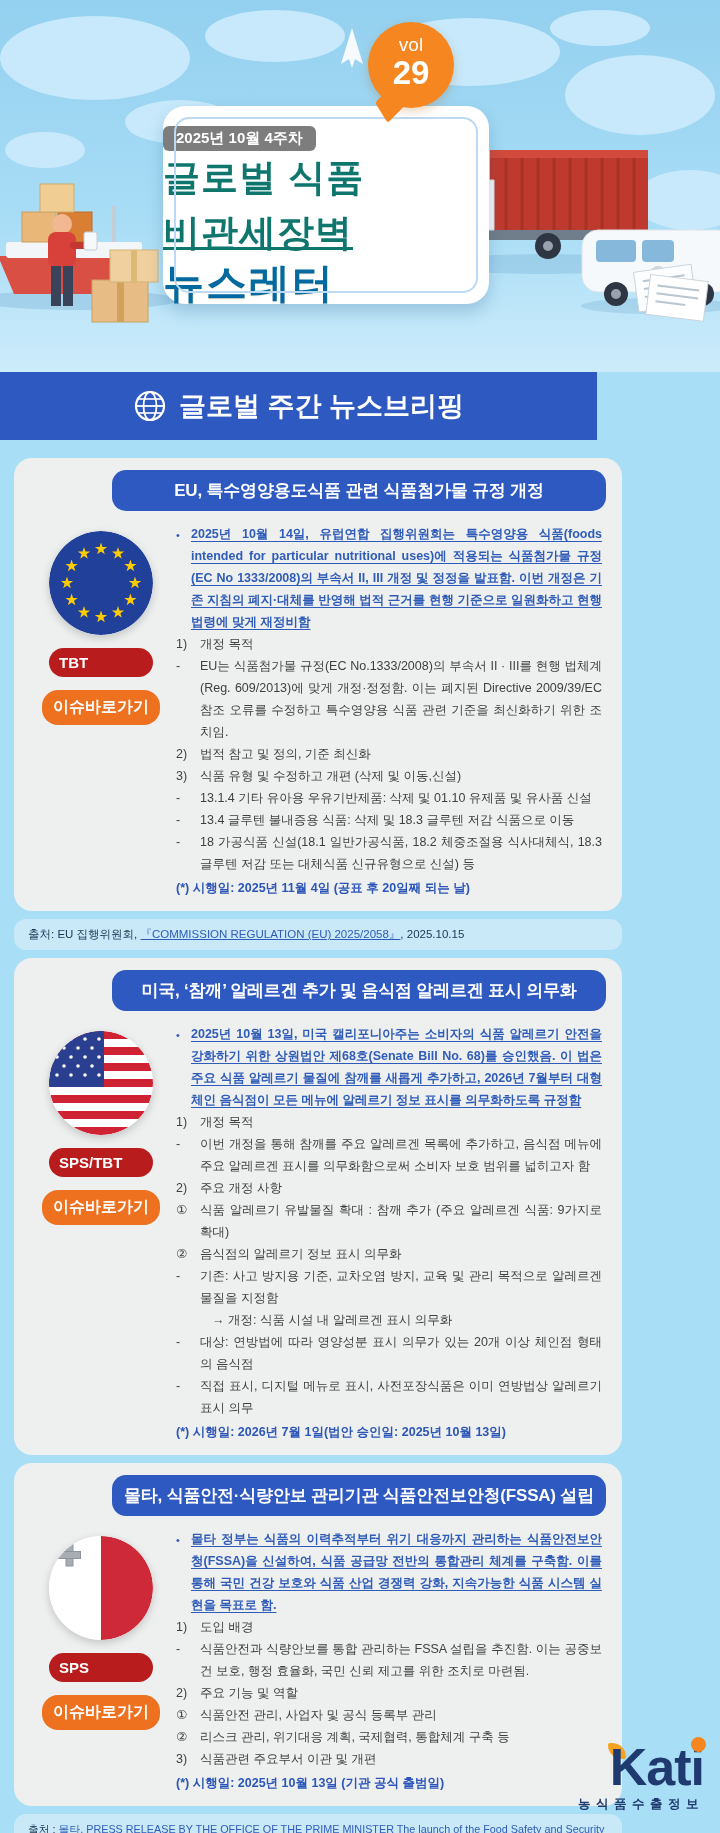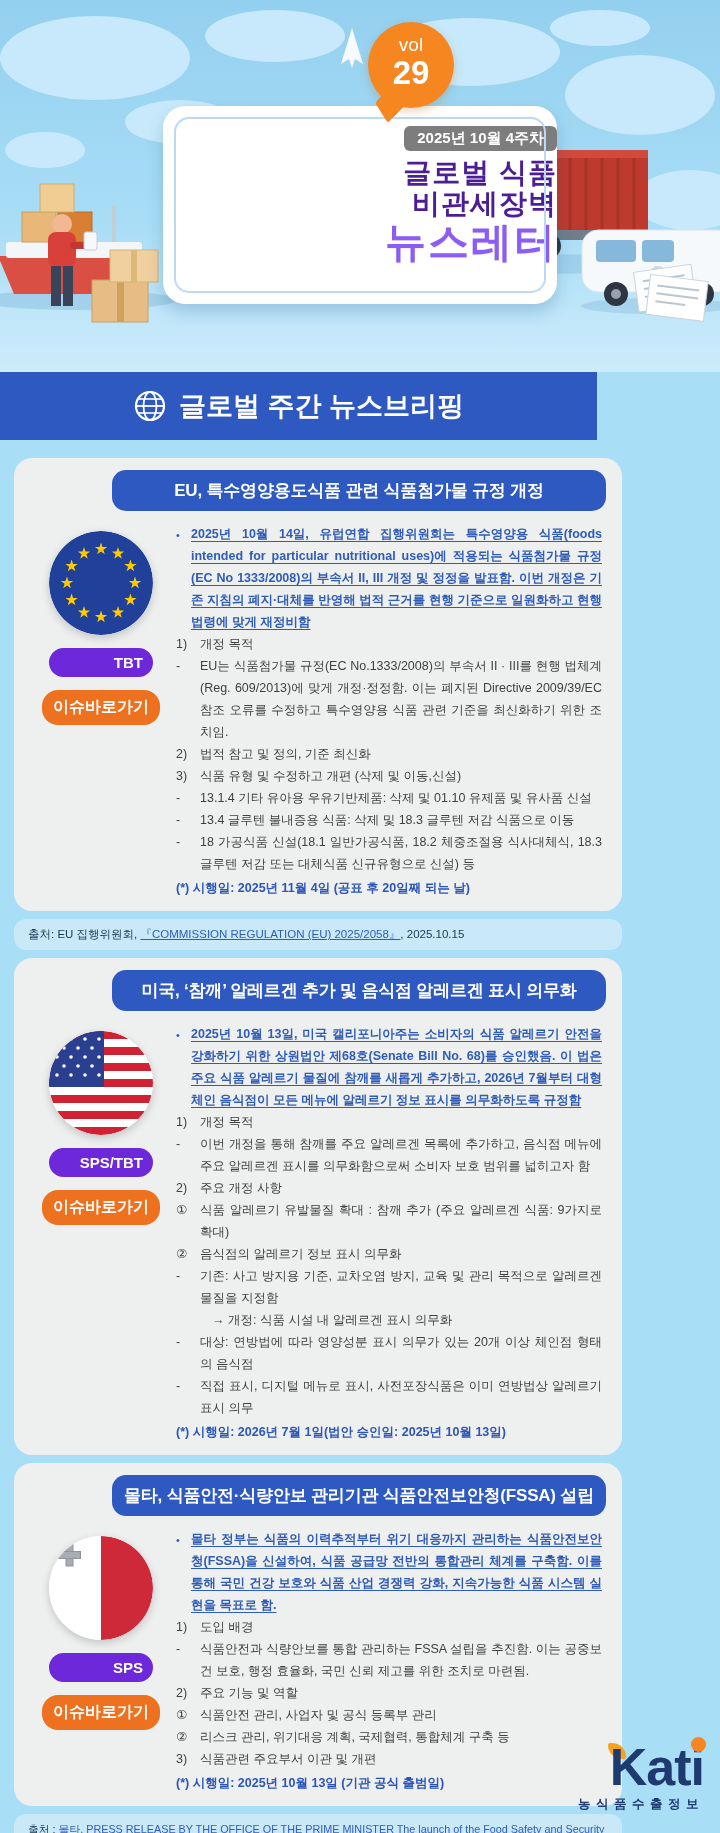--- a/index.html
+++ b/index.html
@@ -2,27 +2,27 @@
 <html><head>
 <meta charset="utf-8">
 <style>
   html,body{margin:0;padding:0;background:#dfeef7;}
   .page{position:relative;width:720px;height:1833px;margin:0 auto;overflow:hidden;
         background:#a8def6;font-family:"Liberation Sans","DejaVu Sans",sans-serif;}
 
   
   .hero{position:absolute;top:0;left:0;width:720px;height:372px;overflow:hidden;}
   .hero svg{position:absolute;top:0;left:0;}
-  .hero-card{position:absolute;left:163px;top:106px;width:394px;height:198px;background:#ffffff;
-             border-radius:22px;box-shadow:0 8px 16px rgba(25,80,130,.22);text-align:right;}
+  .hero-card{position:absolute;left:163px;top:106px;width:326px;height:198px;background:#ffffff;
+             border-radius:22px;box-shadow:0 8px 16px rgba(25,80,130,.22);text-align:left;}
   .hero-card-border{position:absolute;inset:11px;border:2px solid #bcd9f4;border-radius:15px;pointer-events:none;}
   .date-badge{display:inline-block;margin-top:20px;background:#7d7d7d;color:#fff;font-size:15px;
               font-weight:600;padding:3px 13px;border-radius:6px;letter-spacing:0;}
-  .hero-title{font-size:28px;font-weight:800;color:#4c1d95;line-height:1.12;margin-top:6px;letter-spacing:1px;}
-  .hero-title-yellow{font-size:41px;font-weight:800;color:#8b5cf6;line-height:1.05;margin-top:1px;letter-spacing:2px;
+  .hero-title{font-size:37px;font-weight:800;color:#0f766e;line-height:1.12;margin-top:6px;letter-spacing:1px;}
+  .hero-title-yellow{font-size:41px;font-weight:800;color:#0369a1;line-height:1.05;margin-top:8px;letter-spacing:2px;
                      text-shadow:0 1px 0 rgba(180,140,0,.15);}
   .vol-bubble{position:absolute;left:368px;top:22px;width:86px;height:86px;background:#f6861f;
               border-radius:50%;color:#fff;text-align:center;box-shadow:0 4px 10px rgba(180,90,0,.25);}
   .vol-bubble::after{content:"";position:absolute;left:10px;bottom:-8px;width:24px;height:24px;
                      background:#f6861f;transform:rotate(58deg) skew(14deg);border-radius:3px;z-index:-0;}
   .vol-label{font-size:19px;margin-top:12px;}
   .vol-num{font-size:33px;font-weight:800;line-height:1.05;}
 
   
   .banner{position:absolute;top:372px;left:0;width:597px;height:68px;background:#2e59c0;
@@ -32,21 +32,21 @@
   
   .main{position:absolute;top:440px;left:0;width:636px;}
   .card{margin:18px 14px 0 14px;background:#eeefef;border-radius:18px;padding:10px 14px 12px 12px;}
   .card + .source{margin-top:8px;}
   .card-head{margin:2px 2px 8px 86px;background:#2e59c0;border-radius:14px;color:#fff;text-align:center;
              font-weight:700;font-size:17px;padding:9px 6px;letter-spacing:-0.2px;}
   .card-body{display:flex;align-items:flex-start;}
   .rail{width:150px;flex:none;display:flex;flex-direction:column;align-items:center;gap:13px;padding-top:12px;}
   .flag{width:104px;height:104px;border-radius:50%;overflow:hidden;box-shadow:0 3px 8px rgba(0,0,0,.18);flex:none;background:#fff;}
   .flag svg{display:block;}
-  .badge{min-width:104px;box-sizing:border-box;background:#6d28d9;color:#fff;text-align:right;font-size:15px;
+  .badge{min-width:104px;box-sizing:border-box;background:#b91c1c;color:#fff;text-align:left;font-size:15px;
          padding:6px 10px;border-radius:16px;font-weight:600;}
   .go-btn{min-width:118px;box-sizing:border-box;background:#ee7120;color:#fff;text-align:center;font-size:16px;
           padding:7px 10px;border-radius:16px;font-weight:600;cursor:pointer;}
   .content{flex:1;min-width:0;padding:4px 6px 0 0;font-size:12.5px;line-height:22px;color:#3f3f3f;}
   .lead{display:flex;}
   .lead .bullet{width:15px;flex:none;color:#2f5cb8;font-size:11px;padding-top:1px;}
   .lead .ltext{flex:1;color:#2f5cb8;font-weight:600;text-align:justify;text-decoration:underline;
                text-underline-offset:3px;text-decoration-thickness:1px;}
   .bline{display:flex;}
   .bline .m{width:24px;flex:none;}
@@ -164,21 +164,21 @@
           <rect width="58" height="40" fill="#ffffff" stroke="#c8d3db"></rect>
           <path d="M8,10 H50 M8,18 H50 M8,26 H38" stroke="#b9c6cf" stroke-width="2"></path>
         </g>
       </g>
     </svg>
 
     <div class="hero-card">
       <div class="hero-card-border"></div>
       <div class="date-badge">2025년 10월 4주차</div>
       <div class="hero-title">글로벌 식품</div>
-      <div class="hero-title" style="margin-top:0;">비관세장벽</div>
+      <div class="hero-title" style="margin-top:14px;text-decoration:underline;">비관세장벽</div>
       <div class="hero-title-yellow">뉴스레터</div>
     </div>
 
     <div class="vol-bubble">
       <div class="vol-label">vol</div>
       <div class="vol-num">29</div>
     </div>
   </div>
 
   <div class="banner">

